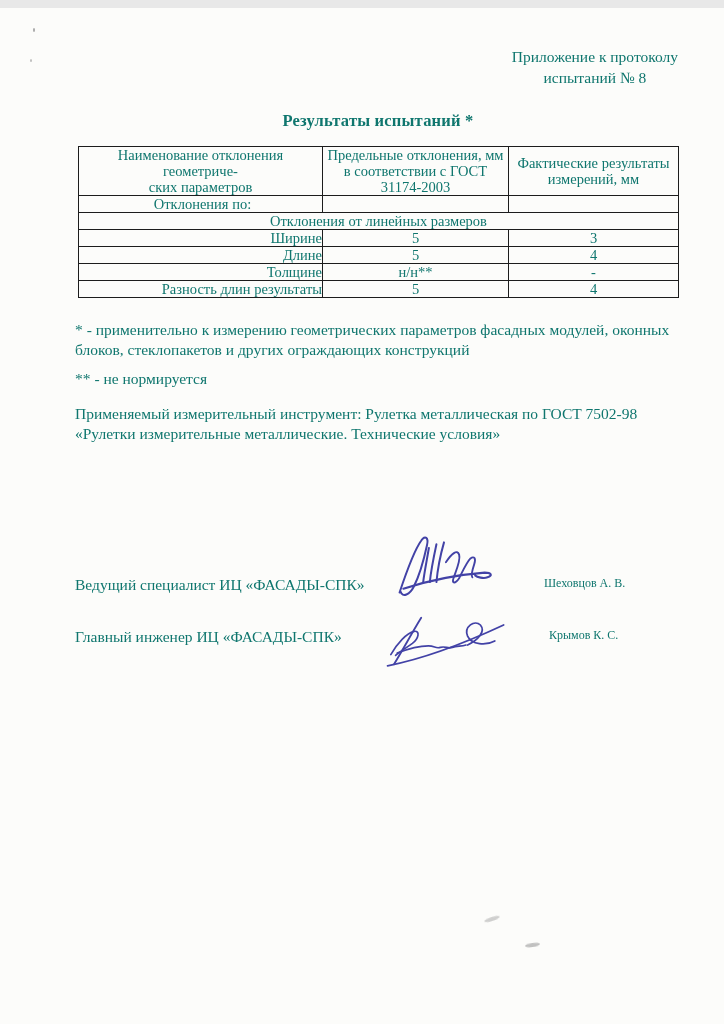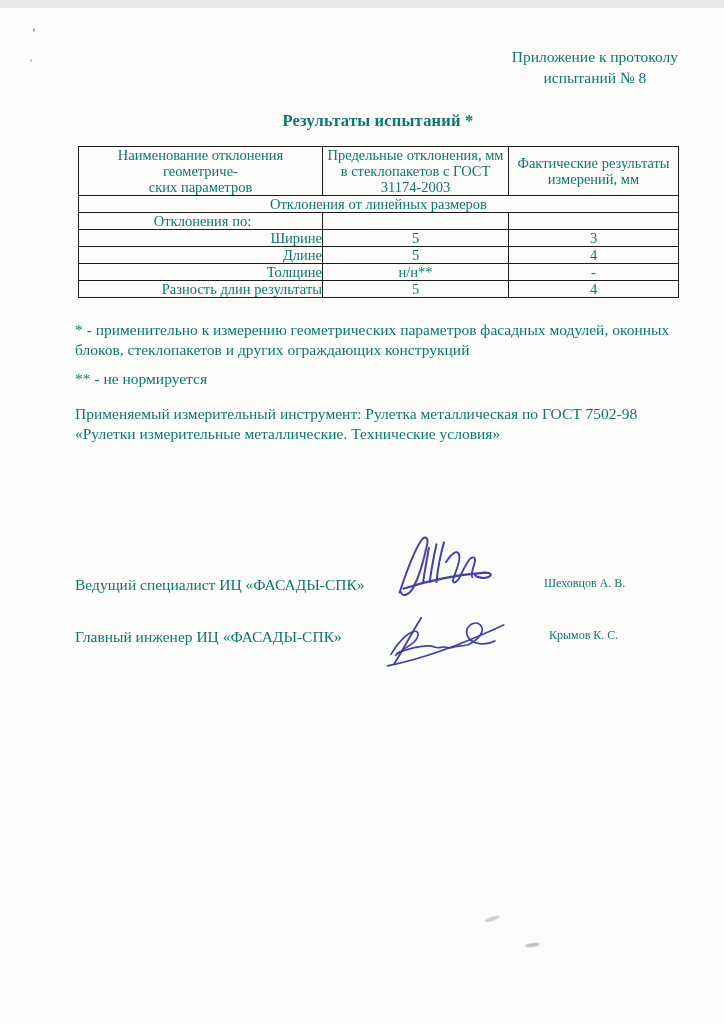--- a/index.html
+++ b/index.html
@@ -140,37 +140,37 @@
         <col class="c3">
       </colgroup>
     <thead>
       <tr>
         <th>
           <span class="hline">Наименование отклонения геометриче-</span>
           <span class="hline">ских параметров</span>
         </th>
         <th>
           <span class="hline">Предельные отклонения, мм</span>
-          <span class="hline">в стеклопакетов с ГОСТ</span>
+          <span class="hline">в соответствии с ГОСТ</span>
           <span class="hline">31174-2003</span>
         </th>
         <th>
           <span class="hline">Фактические результаты</span>
           <span class="hline">измерений, мм</span>
         </th>
       </tr>
     </thead>
     <tbody>
       <tr>
-        <td class="span-cell" colspan="3">Отклонения от линейных размеров</td>
-      </tr>
-      <tr>
         <td class="name name-center">Отклонения по:</td>
         <td class="val"></td>
         <td class="val"></td>
+      </tr>
+      <tr>
+        <td class="span-cell" colspan="3">Отклонения от линейных размеров</td>
       </tr>
       <tr>
         <td class="name">Ширине</td>
         <td class="val">5</td>
         <td class="val">3</td>
       </tr>
       <tr>
         <td class="name">Длине</td>
         <td class="val">5</td>
         <td class="val">4</td>

